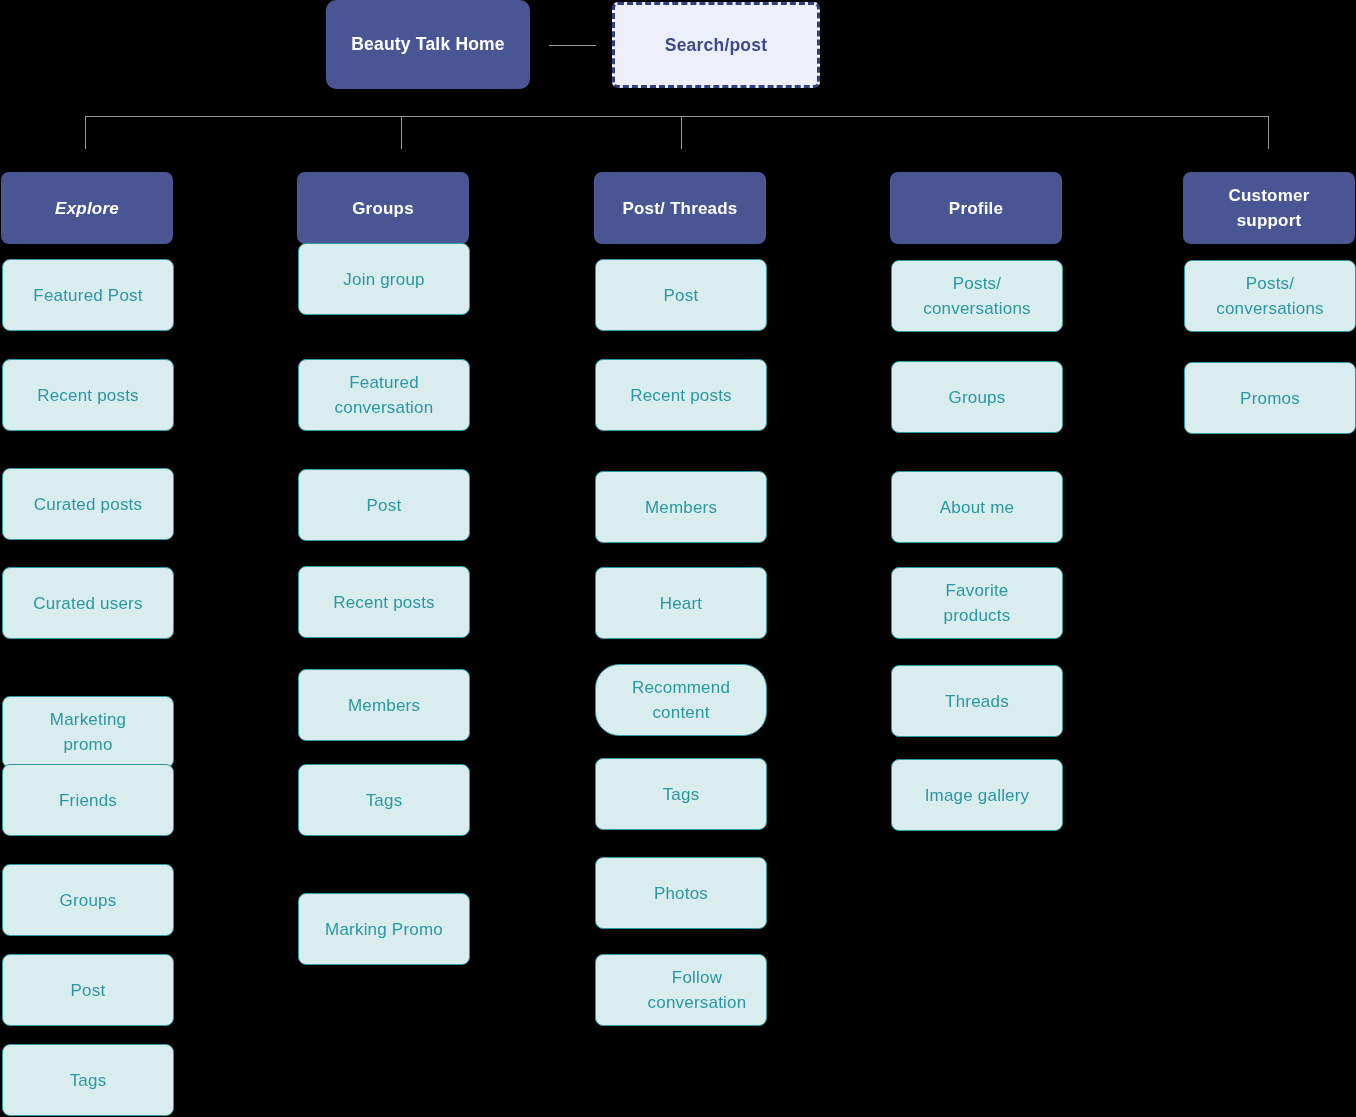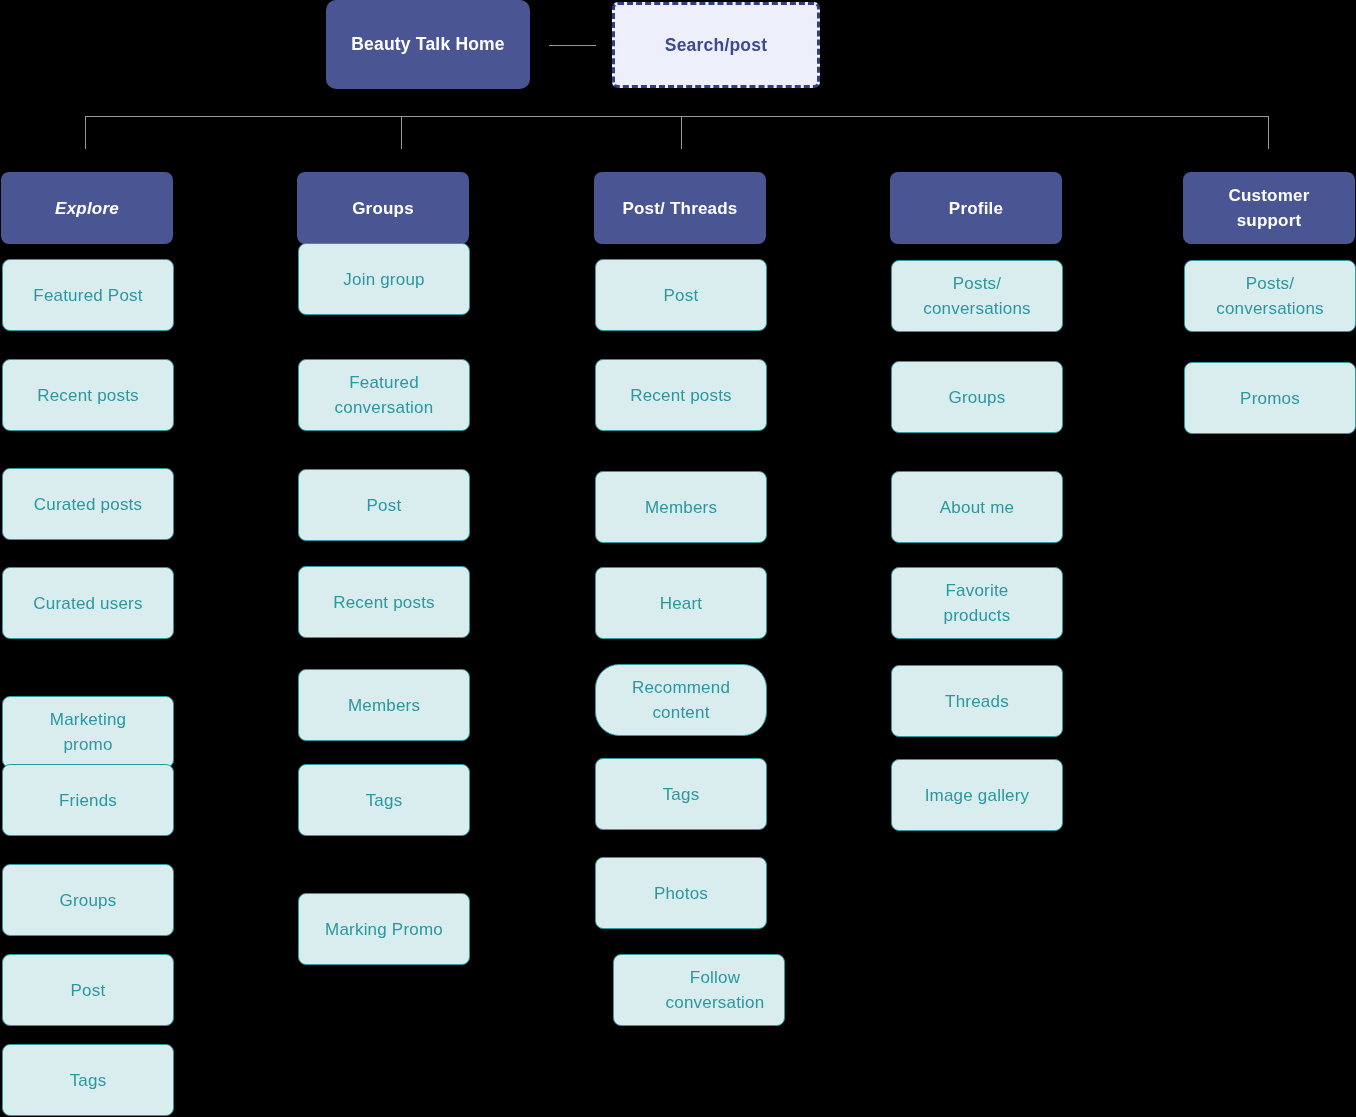--- a/index.html
+++ b/index.html
@@ -88,21 +88,21 @@
       <div class="node item" style="left: 298px; top: 865px; margin-top: 28px;">Marking Promo</div>
       <div class="node hdr" style="left: 594px; top: 172px;">Post/ Threads</div>
       <div class="node item" style="left: 595px; top: 259px;">Post</div>
       <div class="node item" style="left: 595px; top: 359px;">Recent posts</div>
       <div class="node item" style="left: 595px; top: 471px;">Members</div>
       <div class="node item" style="left: 595px; top: 567px;">Heart</div>
       <div class="node item" style="left: 595px; top: 664px; border-radius: 24px;">Recommend
 content</div>
       <div class="node item" style="left: 595px; top: 758px;">Tags</div>
       <div class="node item" style="left: 595px; top: 857px;">Photos</div>
-      <div class="node item" style="left: 613px; top: 954px; padding-left: 32px;">Follow
+      <div class="node item" style="left: 595px; top: 954px; padding-left: 32px;">Follow
 conversation</div>
       <div class="node hdr" style="left: 890px; top: 172px;">Profile</div>
       <div class="node item" style="left: 891px; top: 260px;">Posts/
 conversations</div>
       <div class="node item" style="left: 891px; top: 361px;">Groups</div>
       <div class="node item" style="left: 891px; top: 471px;">About me</div>
       <div class="node item" style="left: 891px; top: 567px;">Favorite
 products</div>
       <div class="node item" style="left: 891px; top: 665px;">Threads</div>
       <div class="node item" style="left: 891px; top: 759px;">Image gallery</div>

